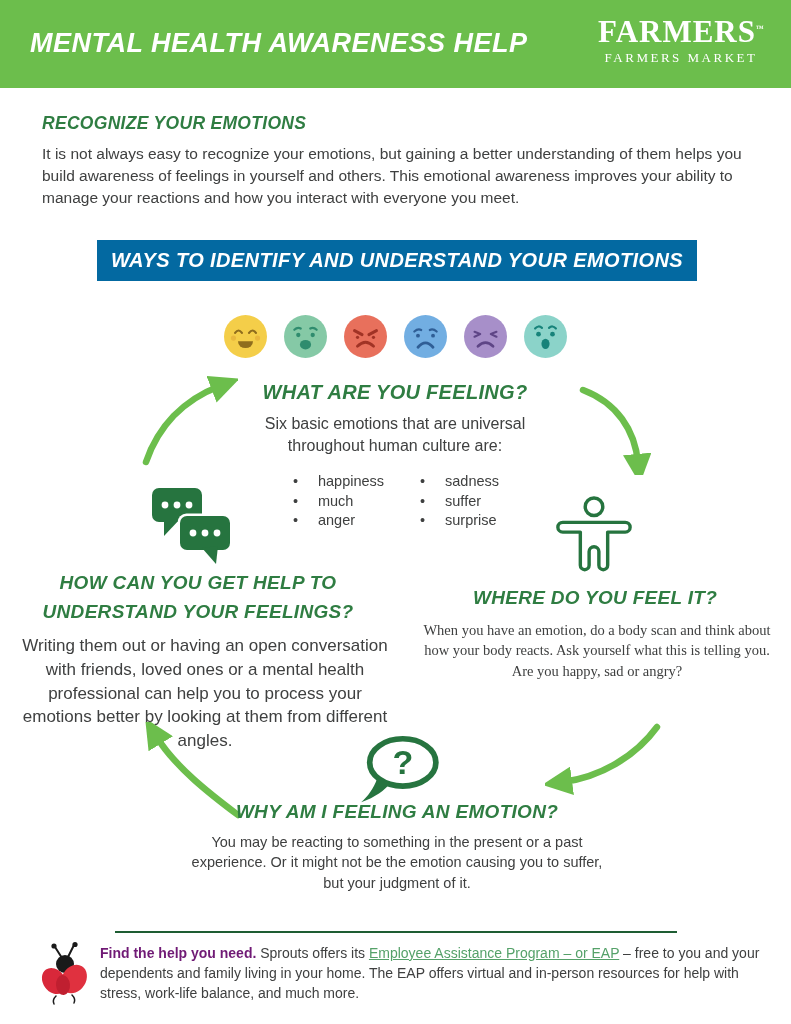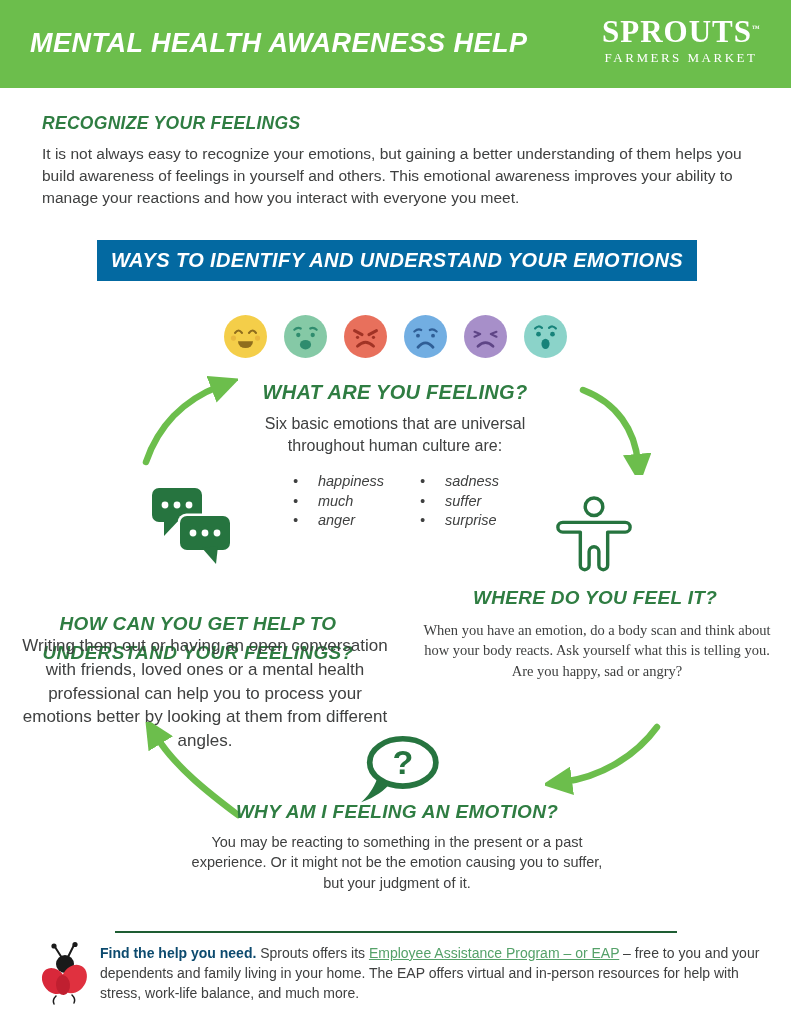--- a/index.html
+++ b/index.html
@@ -30,52 +30,52 @@
     font-size:20px; font-weight:bold; font-style:italic; letter-spacing:0.4px; white-space:nowrap;
   }
   
   .emoji-row { position:absolute; left:0; right:0; top:315px; display:flex; justify-content:center; gap:17px; }
   .emoji { width:43px; height:43px; }
   
   .cy-heading { font-size:19px; white-space:nowrap; text-align:center; }
   .what-block { position:absolute; left:225px; top:381px; width:340px; text-align:center; }
   .what-heading { font-size:20px; }
   .what-body { margin:9px auto 0; width:300px; font-size:16px; line-height:1.38; }
-  .bullets { display:flex; justify-content:center; gap:34px; margin-top:15px;font-style:italic; }
+  .bullets { display:flex; justify-content:center; gap:34px; margin-top:15px; }
   .bullets ul { list-style:none; margin:0; padding:0; text-align:left; }
   .bullets li { position:relative; padding-left:27px; font-size:14.5px; line-height:1.35; }
   .bullets li::before { content:"•"; position:absolute; left:2px; color:#3F4040; }
   .where-heading { position:absolute; left:450px; top:587px; width:290px; }
   .where-body { position:absolute; left:421px; top:620px; width:352px; text-align:center; font-size:14.5px; line-height:1.4;font-family:Liberation Serif, serif; }
-  .how-heading { position:absolute; left:8px; top:568px; width:380px; text-align:center; font-size:19px; line-height:1.55;margin-top:41px; }
+  .how-heading { position:absolute; left:8px; top:568px; width:380px; text-align:center; font-size:19px; line-height:1.55; }
   .how-body { position:absolute; left:20px; top:634px; width:370px; text-align:center; font-size:17px; line-height:1.4; }
   .why-heading { position:absolute; left:197px; top:801px; width:400px; }
   .why-body { position:absolute; left:187px; top:832px; width:420px; text-align:center; font-size:14.5px; line-height:1.4; }
   .icon-abs { position:absolute; }
   
   .footer-divider { position:absolute; left:115px; top:931px; width:562px; height:2px; background:#1E5D33; }
   .footer-text { position:absolute; left:100px; top:944px; width:684px; font-size:14px; line-height:1.42; }
-  .footer-text strong { color:#0c4a6e; }
+  .footer-text strong { color:#701a75; }
   .eap-link { color:#55A169; text-decoration:underline; cursor:pointer; }
   .ladybug { position:absolute; left:36px; top:940px; }
 </style>
 </head>
 <body>
 
 <div class="page">
 
   <div class="header">
     <div class="header-title">MENTAL HEALTH AWARENESS HELP</div>
     <div class="logo">
-      <div class="logo-brand"><span>SPROUTS</span><span class="logo-tm">™</span></div>
+      <div class="logo-brand"><span>FARMERS</span><span class="logo-tm">™</span></div>
       <div class="logo-tagline">FARMERS MARKET</div>
     </div>
   </div>
 
-  <div class="intro-heading brush">RECOGNIZE YOUR FEELINGS</div>
+  <div class="intro-heading brush">RECOGNIZE YOUR EMOTIONS</div>
   <div class="intro-body">It is not always easy to recognize your emotions, but gaining a better understanding of them helps you build awareness of feelings in yourself and others. This emotional awareness improves your ability to manage your reactions and how you interact with everyone you meet.</div>
 
   <div class="banner">WAYS TO IDENTIFY AND UNDERSTAND YOUR EMOTIONS</div>
 
   <div class="emoji-row">
     <svg class="emoji" viewBox="0 0 40 40">
       <circle cx="20" cy="20" r="20" fill="#F4CE49"></circle>
       <circle cx="8.8" cy="21.5" r="2.4" fill="#E9B83E"></circle>
         <circle cx="31.2" cy="21.5" r="2.4" fill="#E9B83E"></circle>
       <path d="M10.3,16.6 q3.2,-4.4 6.4,0" stroke="#8F6D1D" stroke-width="2" fill="none" stroke-linecap="round"></path>

